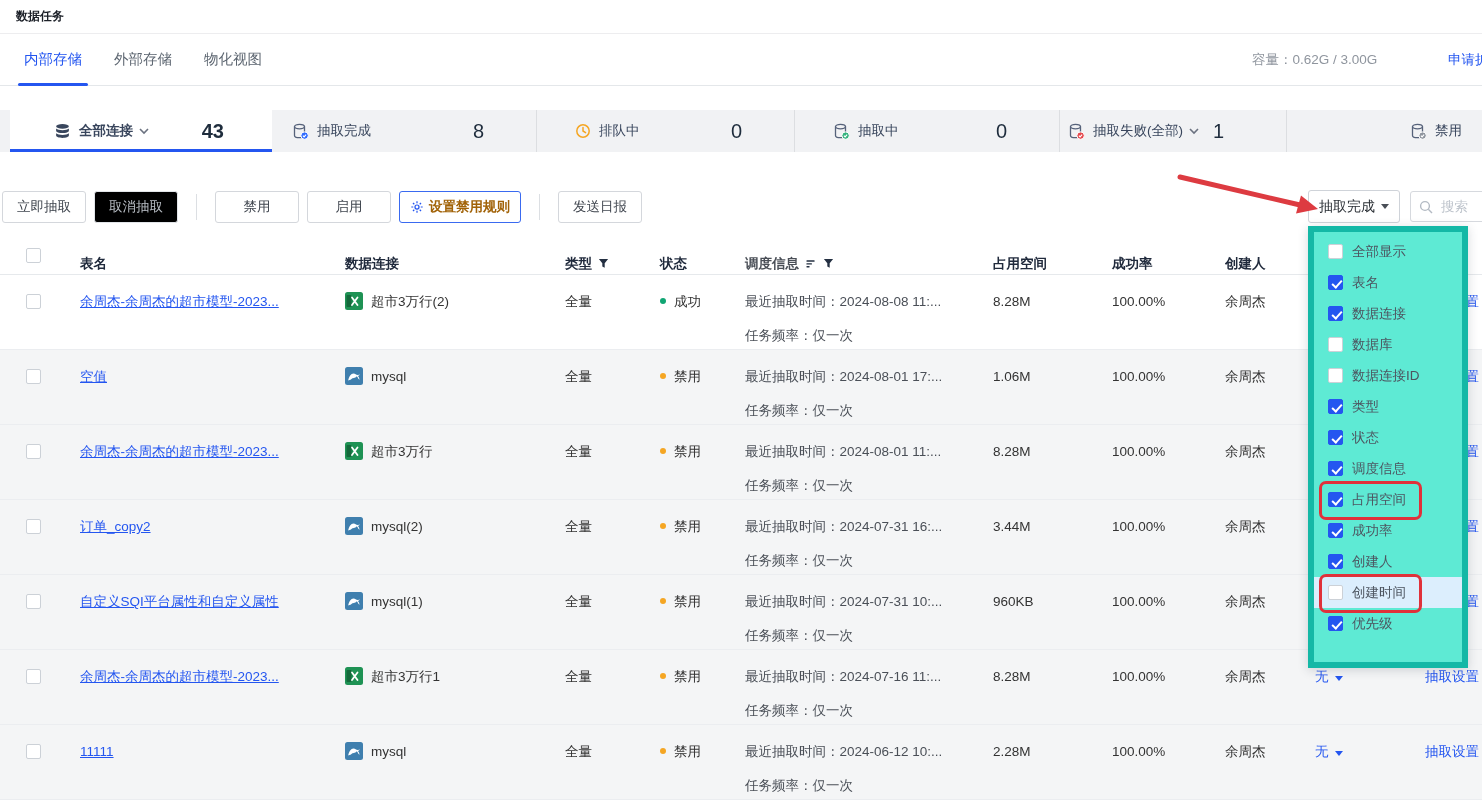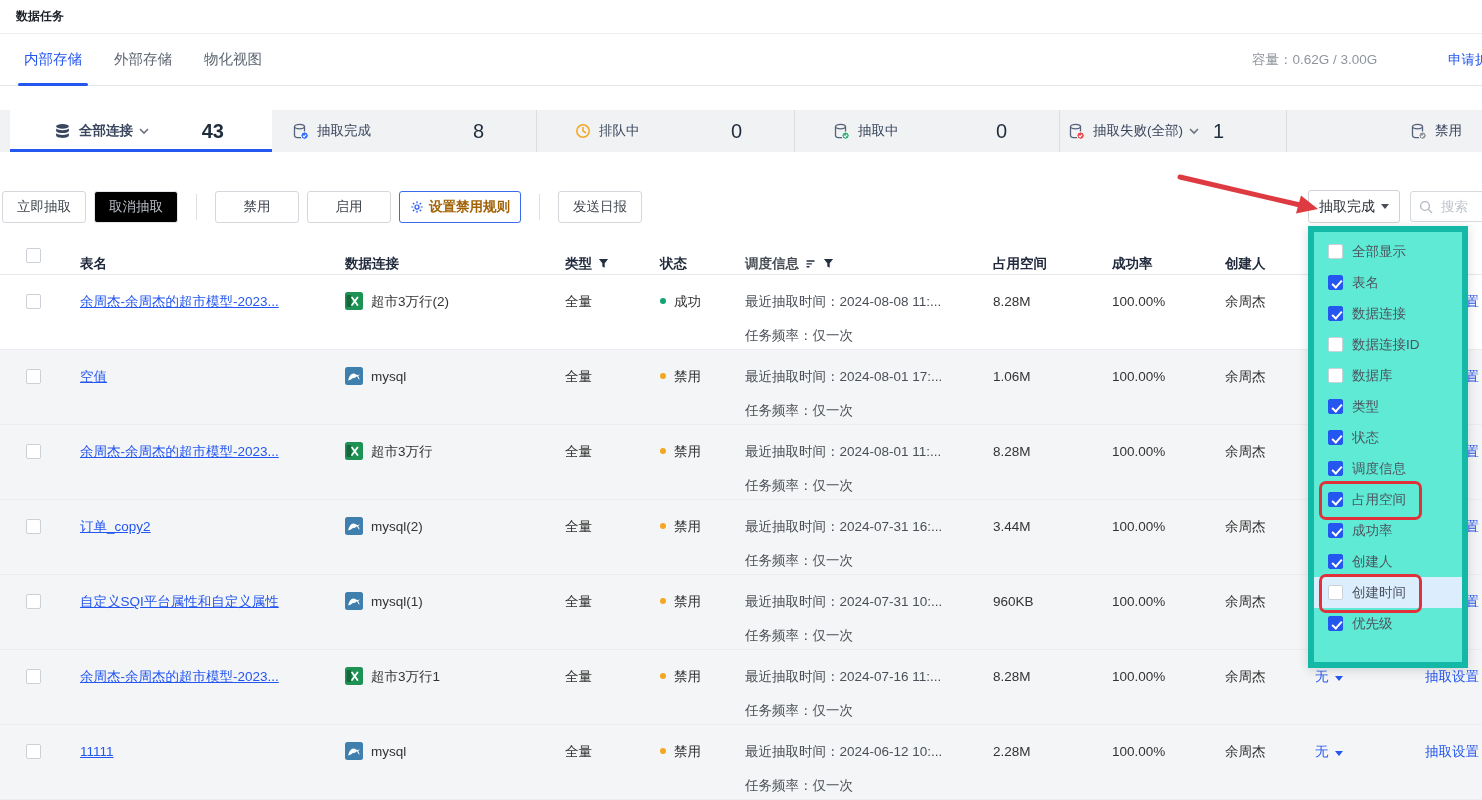--- a/index.html
+++ b/index.html
@@ -452,25 +452,25 @@
       <div class="dd-item">
         <span class="checkbox checked"></span>
         <span>表名</span>
       </div>
       <div class="dd-item">
         <span class="checkbox checked"></span>
         <span>数据连接</span>
       </div>
       <div class="dd-item">
         <span class="checkbox"></span>
+        <span>数据库</span>
+      </div>
+      <div class="dd-item">
+        <span class="checkbox"></span>
         <span>数据连接ID</span>
-      </div>
-      <div class="dd-item">
-        <span class="checkbox"></span>
-        <span>数据库</span>
       </div>
       <div class="dd-item">
         <span class="checkbox checked"></span>
         <span>类型</span>
       </div>
       <div class="dd-item">
         <span class="checkbox checked"></span>
         <span>状态</span>
       </div>
       <div class="dd-item">

